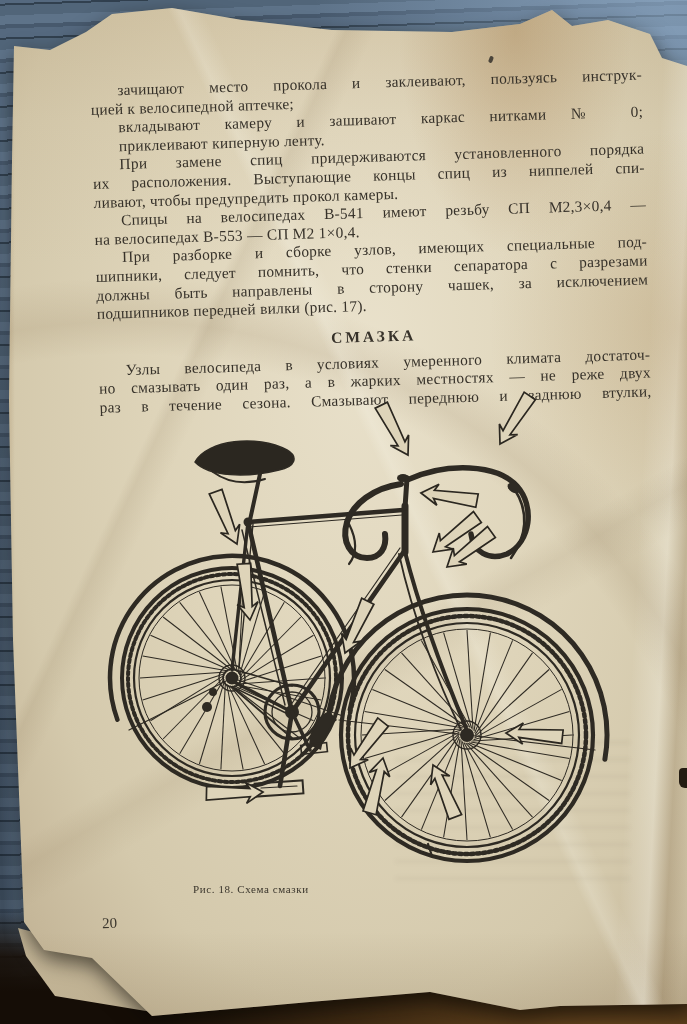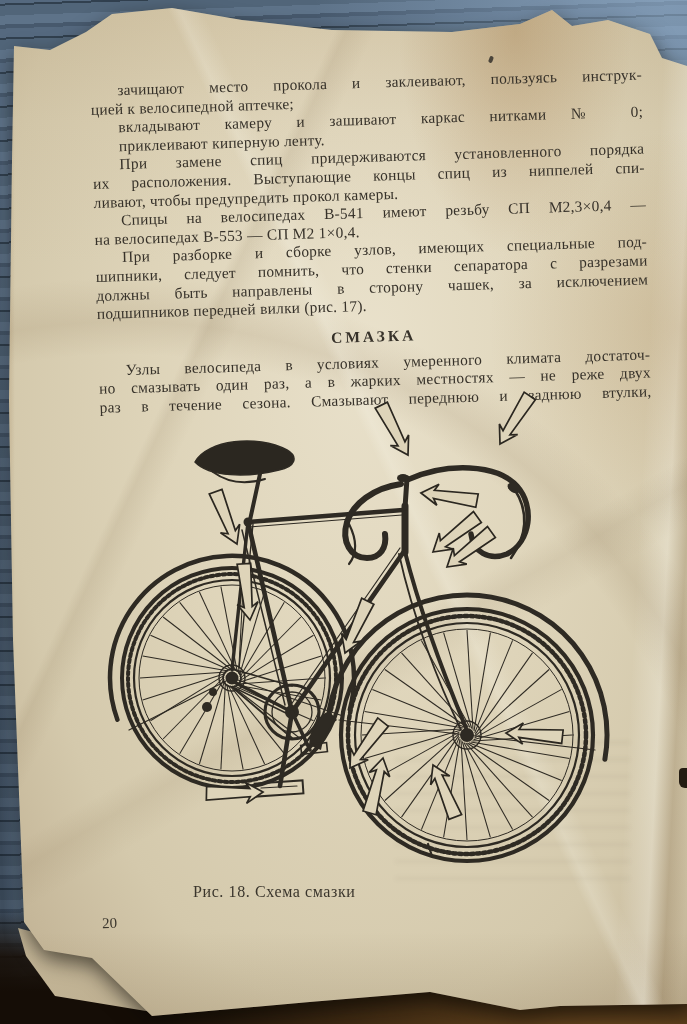--- a/index.html
+++ b/index.html
@@ -50,21 +50,21 @@
     border-radius:4px 0 0 6px;}
   
   .textblock{position:absolute;left:90px;top:82px;width:552px;
     transform:rotate(-1.7deg);transform-origin:0 0;
     color:#37322a;font-size:15.4px;letter-spacing:.25px;}
   .line{height:18.6px;line-height:18.6px;}
   .indent{padding-left:27px;}
   .just{text-align:justify;text-align-last:justify;}
   .heading{height:18px;line-height:18px;margin:12px 0 8px 0;text-align:center;
     font-weight:bold;letter-spacing:3px;font-size:15.5px;}
-  .caption{position:absolute;left:193px;top:883px;color:#3a352c;font-size:16px;letter-spacing:.6px;}
+  .caption{position:absolute;left:193px;top:883px;color:#3a352c;font-size:11px;letter-spacing:.6px;}
   .pagenum{position:absolute;left:102px;top:915px;color:#3a352c;font-size:15px;transform:rotate(-2deg);}
   
   svg.figure{position:absolute;left:95px;top:420px;overflow:visible;}
   svg.figure .ink{stroke:#2e2a23;fill:none;stroke-linecap:round;}
   svg.figure .lube-arrow{fill:#ded4b9;stroke:#2b2720;stroke-width:1.7;stroke-linejoin:miter;}
 </style>
 </head>
 <body>
 
 <div class="scene">

